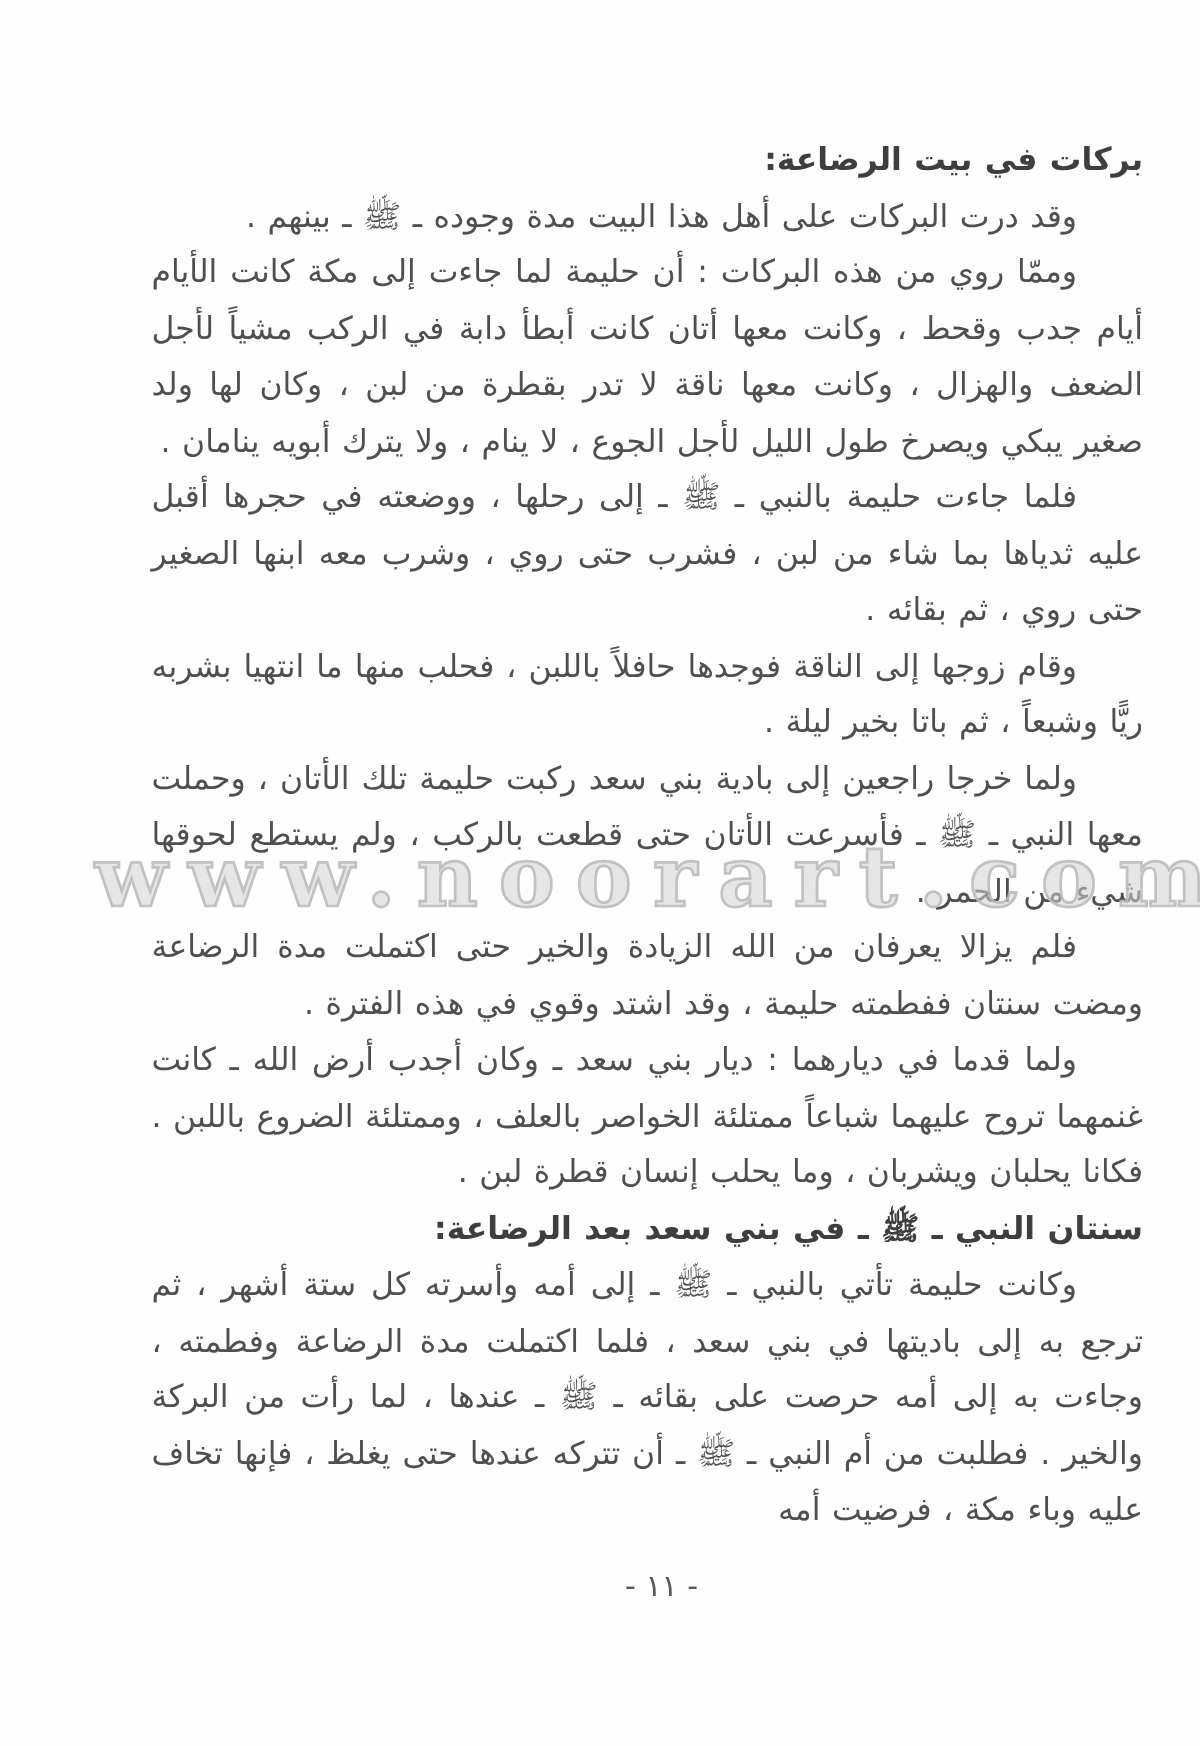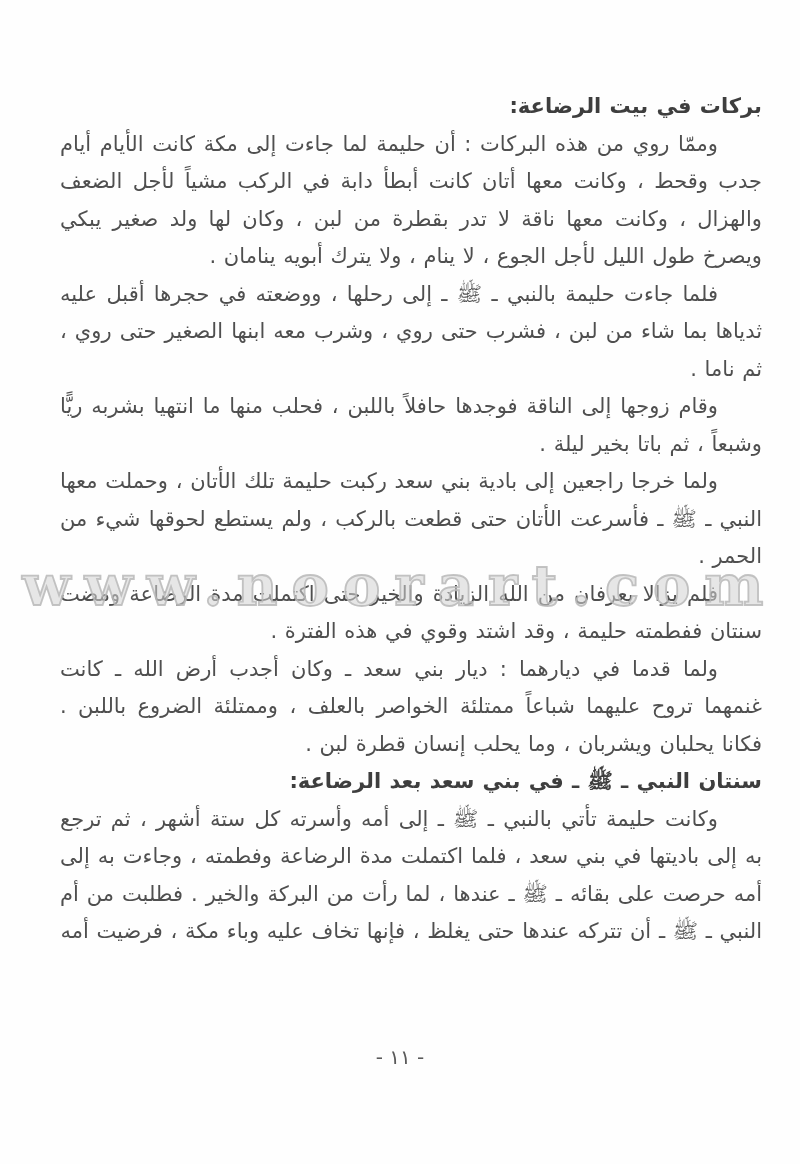--- a/index.html
+++ b/index.html
@@ -11,20 +11,21 @@
     height: 1164px;
     position: relative;
     background: #fefefe;
     overflow: hidden;
     font-family: "DejaVu Sans", sans-serif;
   }
   .page {
     position: absolute;
     inset: 0;
     background: #fefefe;
+    margin-left: 41px;
   }
   .page-content {
     position: absolute;
     top: 88px;
     right: 38px;
     left: 60px;
     direction: rtl;
     unicode-bidi: embed;
     text-align: justify;
     text-align-last: right;
@@ -77,22 +78,23 @@
 </style>
 </head>
 <body>
 
 <div class="page">
 
   <div class="page-content">
 
     <section>
       <h2>بركات في بيت الرضاعة:</h2>
+      <p>وقد درت البركات على أهل هذا البيت مدة وجوده ـ ﷺ ـ بينهم .</p>
       <p>وممّا روي من هذه البركات : أن حليمة لما جاءت إلى مكة كانت الأيام أيام جدب وقحط ، وكانت معها أتان كانت أبطأ دابة في الركب مشياً لأجل الضعف والهزال ، وكانت معها ناقة لا تدر بقطرة من لبن ، وكان لها ولد صغير يبكي ويصرخ طول الليل لأجل الجوع ، لا ينام ، ولا يترك أبويه ينامان .</p>
-      <p>فلما جاءت حليمة بالنبي ـ ﷺ ـ إلى رحلها ، ووضعته في حجرها أقبل عليه ثدياها بما شاء من لبن ، فشرب حتى روي ، وشرب معه ابنها الصغير حتى روي ، ثم ناما .</p>
+      <p>فلما جاءت حليمة بالنبي ـ ﷺ ـ إلى رحلها ، ووضعته في حجرها أقبل عليه ثدياها بما شاء من لبن ، فشرب حتى روي ، وشرب معه ابنها الصغير حتى روي ، ثم بقائه .</p>
       <p>وقام زوجها إلى الناقة فوجدها حافلاً باللبن ، فحلب منها ما انتهيا بشربه ريًّا وشبعاً ، ثم باتا بخير ليلة .</p>
       <p>ولما خرجا راجعين إلى بادية بني سعد ركبت حليمة تلك الأتان ، وحملت معها النبي ـ ﷺ ـ فأسرعت الأتان حتى قطعت بالركب ، ولم يستطع لحوقها شيء من الحمر .</p>
       <p>فلم يزالا يعرفان من الله الزيادة والخير حتى اكتملت مدة الرضاعة ومضت سنتان ففطمته حليمة ، وقد اشتد وقوي في هذه الفترة .</p>
       <p>ولما قدما في ديارهما : ديار بني سعد ـ وكان أجدب أرض الله ـ كانت غنمهما تروح عليهما شباعاً ممتلئة الخواصر بالعلف ، وممتلئة الضروع باللبن .  فكانا يحلبان ويشربان ، وما يحلب إنسان قطرة لبن .</p>
     </section>
 
     <section>
       <h2>سنتان النبي ـ ﷺ ـ في بني سعد بعد الرضاعة:</h2>
       <p>وكانت حليمة تأتي بالنبي ـ ﷺ ـ إلى أمه وأسرته كل ستة أشهر ، ثم ترجع به إلى باديتها في بني سعد ، فلما اكتملت مدة الرضاعة وفطمته ، وجاءت به إلى أمه حرصت على بقائه ـ ﷺ ـ عندها ، لما رأت من البركة والخير .  فطلبت من أم النبي ـ ﷺ ـ أن تتركه عندها حتى يغلظ ، فإنها تخاف عليه وباء مكة ، فرضيت أمه</p>
     </section>

